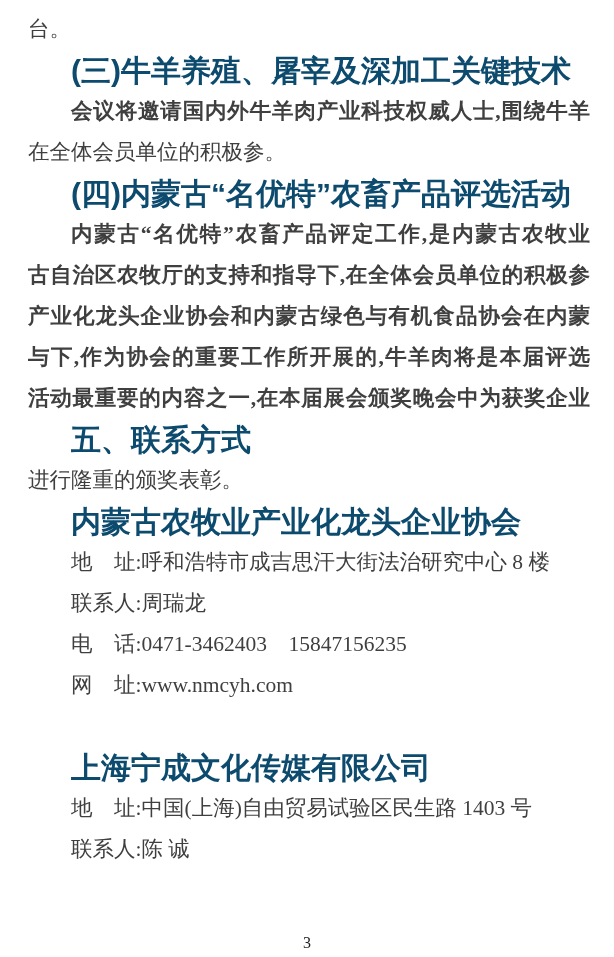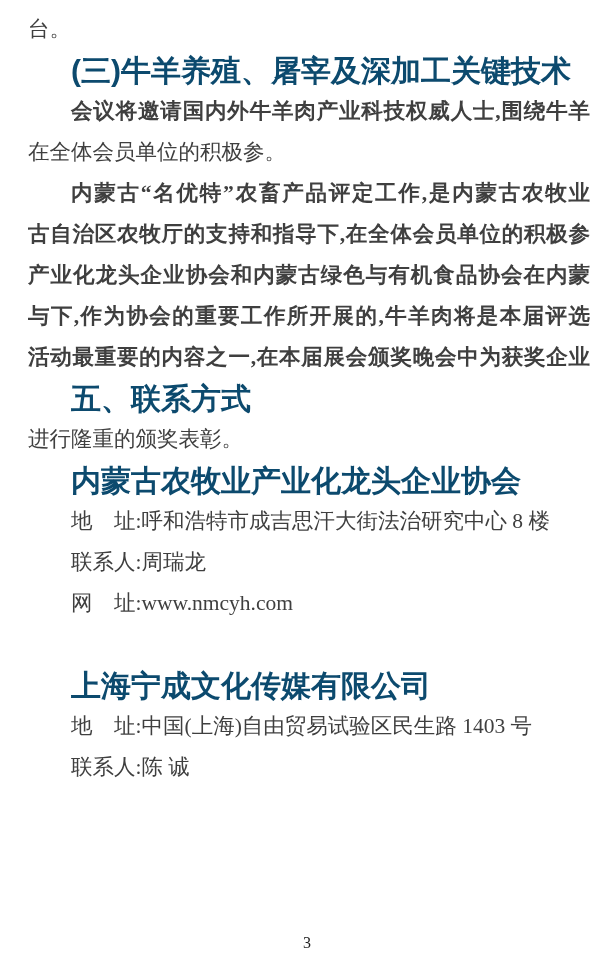--- a/index.html
+++ b/index.html
@@ -50,33 +50,35 @@
 <div class="page">
   <div class="content">
 
     <div class="line">台。</div>
 
     <div class="line heading indent">(三)牛羊养殖、屠宰及深加工关键技术国际研讨会</div>
 
     <div class="line full indent">会议将邀请国内外牛羊肉产业科技权威人士,围绕牛羊</div>
     <div class="line">在全体会员单位的积极参。</div>
 
+    <div class="line heading indent">(四)内蒙古“名优特”农畜产品评选活动</div>
 
     <div class="line full indent">内蒙古“名优特”农畜产品评定工作,是内蒙古农牧业</div>
     <div class="line full">古自治区农牧厅的支持和指导下,在全体会员单位的积极参</div>
     <div class="line full">产业化龙头企业协会和内蒙古绿色与有机食品协会在内蒙</div>
     <div class="line full">与下,作为协会的重要工作所开展的,牛羊肉将是本届评选</div>
     <div class="line full">活动最重要的内容之一,在本届展会颁奖晚会中为获奖企业</div>
     <div class="line heading indent">五、联系方式</div>
 
     <div class="line">进行隆重的颁奖表彰。</div>
 
     <div class="line heading indent">内蒙古农牧业产业化龙头企业协会</div>
     <div class="line indent">地　址:呼和浩特市成吉思汗大街法治研究中心 8 楼</div>
     <div class="line indent">联系人:周瑞龙</div>
+    <div class="line indent">电　话:0471-3462403　15847156235</div>
     <div class="line indent">网　址:www.nmcyh.com</div>
 
     <div class="spacer"></div>
 
     <div class="line heading indent">上海宁成文化传媒有限公司</div>
     <div class="line indent">地　址:中国(上海)自由贸易试验区民生路 1403 号</div>
     <div class="line indent">联系人:陈 诚</div>
 
   </div>
 

